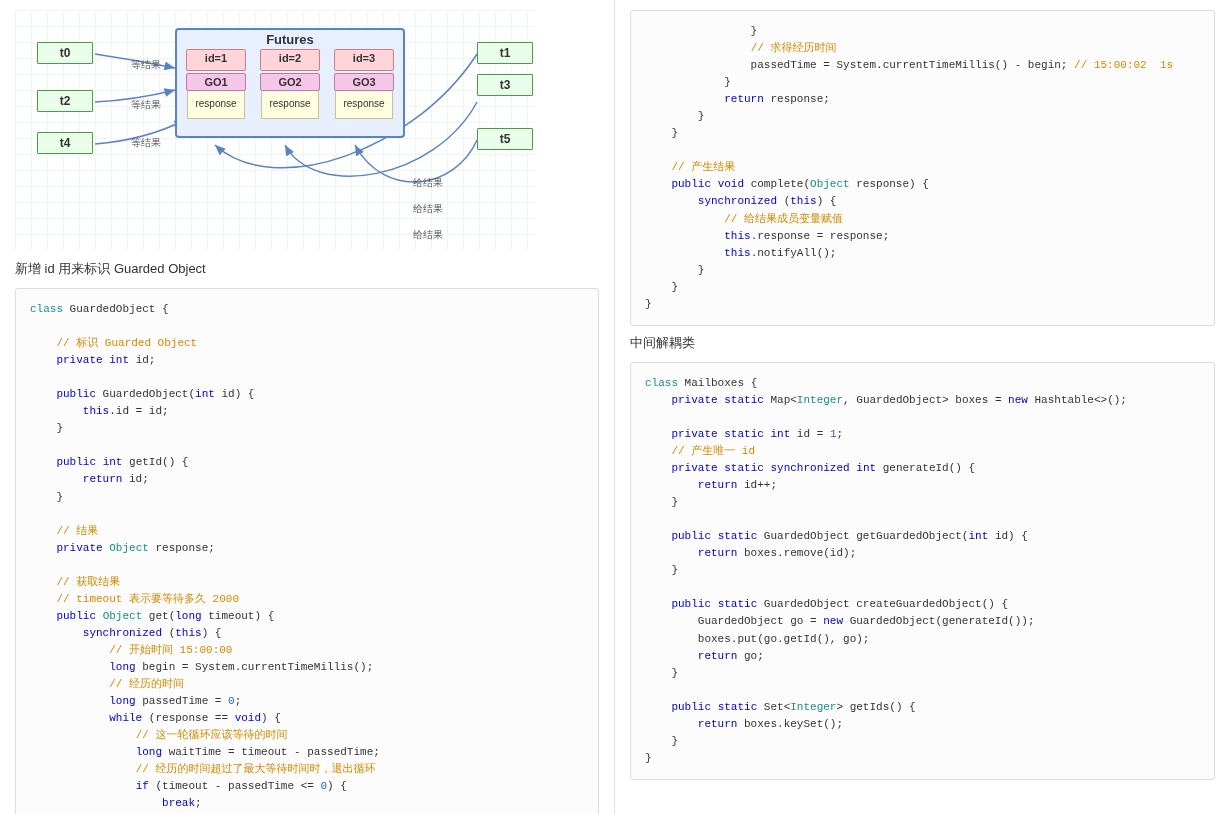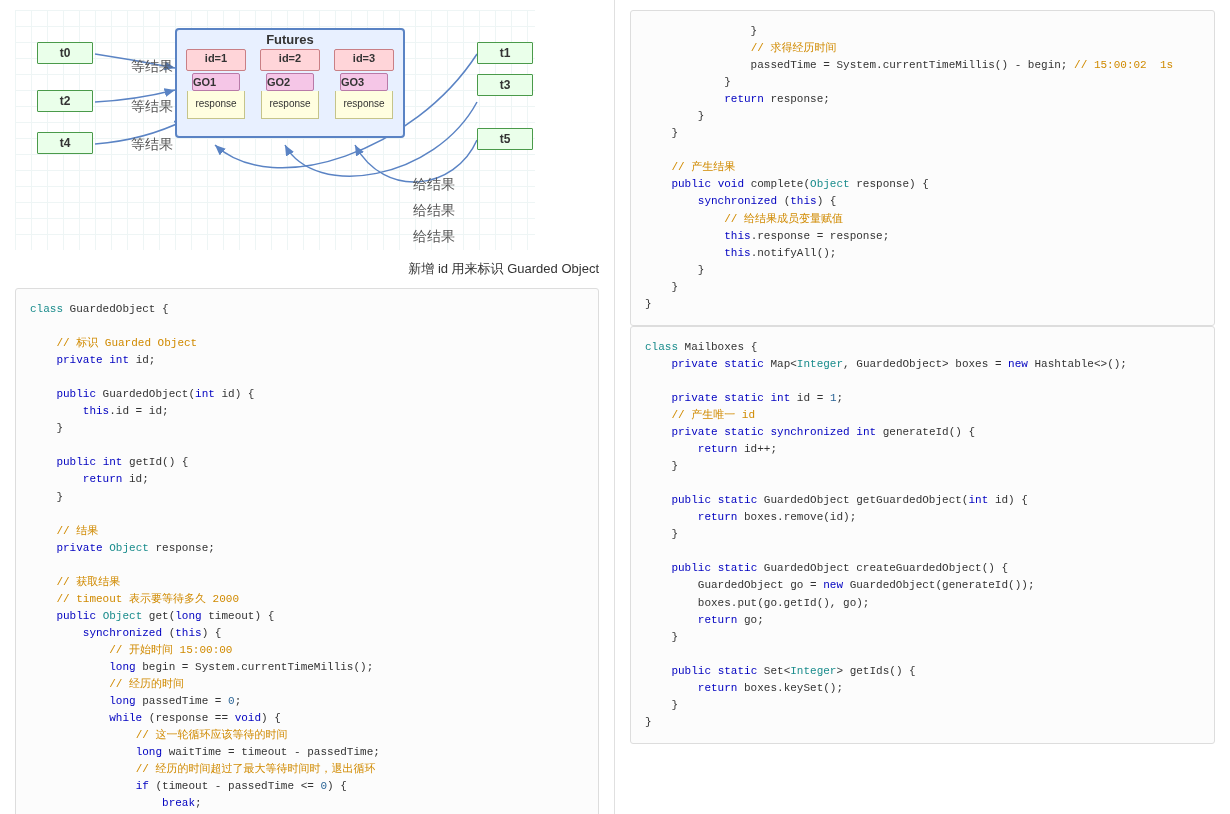--- a/index.html
+++ b/index.html
@@ -68,58 +68,58 @@
     background: #ffd5d9;
     border: 1px solid #c97f85;
     border-radius: 2px;
     font-size: 11px;
     font-weight: bold;
     text-align: center;
     line-height: 16px;
     margin: 0 4px;
   }
   .gobox {
-    width: 48px;
+    width: 60px;
     height: 18px;
     background: #f5c6e7;
     border: 1px solid #b87aa8;
     border-radius: 2px;
     font-size: 11px;
     font-weight: bold;
+    text-align: center;
     line-height: 16px;
     margin: 2px 4px 0;
   }
   .respbox {
     width: 60px;
     height: 28px;
     background: #fffee0;
     border: 1px solid #c5c48a;
     border-top: none;
     font-size: 10px;
     text-align: center;
     line-height: 26px;
     margin: 0 8px;
   }
   .label {
     position: absolute;
-    font-size: 14px;
+    font-size: 10px;
     color: #555;
   }
   .arrow-svg {
     position: absolute;
     left: 0; top: 0;
     width: 100%;
     height: 100%;
     pointer-events: none;
   }
   .para {
     margin: 8px 0 10px;
     font-size: 13px;
     color: #333;
-    text-align: right;
   }
   .codeblock {
     border: 1px solid #ddd;
     border-radius: 3px;
     background: #fcfcfc;
     padding: 12px 14px;
     font-family: Consolas, "Courier New", monospace;
     font-size: 11px;
     line-height: 1.55;
     white-space: pre;
@@ -235,20 +235,21 @@
     <span class="cmt">// 产生结果</span>
     <span class="kw">public</span> <span class="kw">void</span> complete(<span class="cls">Object</span> response) {
         <span class="kw">synchronized</span> (<span class="kw">this</span>) {
             <span class="cmt">// 给结果成员变量赋值</span>
             <span class="kw">this</span>.response = response;
             <span class="kw">this</span>.notifyAll();
         }
     }
 }</div>
 
+  <p class="para">中间解耦类</p>
 
   <div class="codeblock"><span class="cls">class</span> Mailboxes {
     <span class="kw">private</span> <span class="kw">static</span> Map&lt;<span class="cls">Integer</span>, GuardedObject&gt; boxes = <span class="kw">new</span> Hashtable&lt;&gt;();
 
     <span class="kw">private</span> <span class="kw">static</span> <span class="kw">int</span> id = <span class="num">1</span>;
     <span class="cmt">// 产生唯一 id</span>
     <span class="kw">private</span> <span class="kw">static</span> <span class="kw">synchronized</span> <span class="kw">int</span> generateId() {
         <span class="kw">return</span> id++;
     }
 

